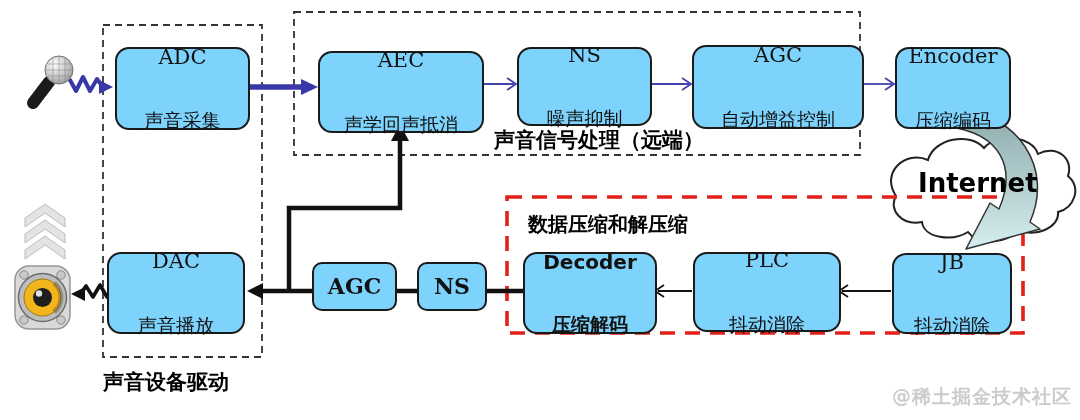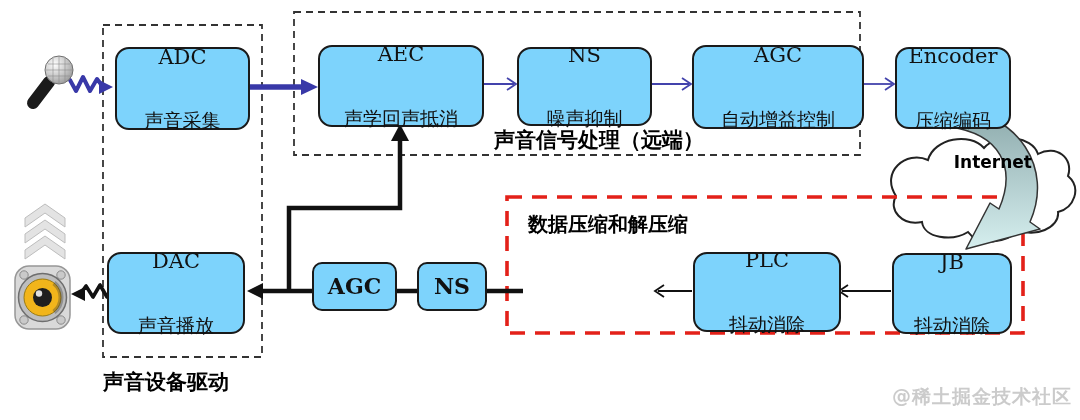--- a/index.html
+++ b/index.html
@@ -13,21 +13,21 @@
   .node .l2{font-size:19px;margin-top:39px;}
   .node.small{border-radius:10px;border-width:2.5px;}
   .node.small .l1{font-size:22px;font-weight:bold;}
   .node.sansbold{font-family:"DejaVu Sans",sans-serif;font-weight:bold;border-width:2.5px;}
   .node.sansbold .l1{font-size:20px;}
   .node.sansbold .l2{font-size:19px;}
   .glabel{position:absolute;z-index:3;font-weight:bold;color:#000;white-space:nowrap;}
   #label-far-end{left:494px;top:126px;font-size:21px;}
   #label-codec{left:528px;top:211px;font-size:20px;}
   #label-device{left:103px;top:368px;width:159px;text-align:left;font-size:21px;}
-  #label-internet{left:918px;top:152px;width:114px;text-align:right;font-size:17px;
+  #label-internet{left:918px;top:168px;width:114px;text-align:right;font-size:26px;
                   font-family:"DejaVu Sans",sans-serif;}
   #watermark{position:absolute;right:8px;bottom:10px;z-index:4;color:#cbcbcb;
              font-size:19px;letter-spacing:1px;font-family:"DejaVu Sans",sans-serif;font-weight:bold;}
 </style>
 </head>
 <body>
 
 <div id="stage">
 
   <svg id="wires" width="1080" height="420" viewBox="0 0 1080 420">
@@ -104,21 +104,21 @@
       <path d="M54,283 A18.5,18.5 0 0,1 54,312" stroke="#3c3c3c" stroke-width="5" fill="none" opacity="0.35"></path>
       <circle cx="42.5" cy="297.5" r="9.5" fill="#1f1f1f"></circle>
       <circle cx="39" cy="293.5" r="3.2" fill="#f5f5f5" opacity="0.9"></circle>
     </g>
   </svg>
 
   <div class="node" style="left:115px;top:47px;width:131px;height:79px">
     <div class="l1">ADC</div>
     <div class="l2">声音采集</div>
   </div>
-  <div class="node" style="left:318px;top:45px;width:162px;height:78px">
+  <div class="node" style="left:318px;top:51px;width:162px;height:78px">
     <div class="l1">AEC</div>
     <div class="l2">声学回声抵消</div>
   </div>
   <div class="node" style="left:517px;top:47px;width:131px;height:75px">
     <div class="l1">NS</div>
     <div class="l2">噪声抑制</div>
   </div>
   <div class="node" style="left:692px;top:45px;width:168px;height:80px">
     <div class="l1">AGC</div>
     <div class="l2">自动增益控制</div>
@@ -128,20 +128,24 @@
     <div class="l2">压缩编码</div>
   </div>
   <div class="node" style="left:892px;top:253px;width:116px;height:77px">
     <div class="l1">JB</div>
     <div class="l2">抖动消除</div>
   </div>
   <div class="node" style="left:693px;top:252px;width:144px;height:76px">
     <div class="l1">PLC</div>
     <div class="l2">抖动消除</div>
   </div>
+  <div class="node sansbold" style="left:523px;top:252px;width:130px;height:78px">
+    <div class="l1">Decoder</div>
+    <div class="l2">压缩解码</div>
+  </div>
   <div class="node" style="left:107px;top:252px;width:134px;height:78px">
     <div class="l1">DAC</div>
     <div class="l2">声音播放</div>
   </div>
   <div class="node small" style="left:312px;top:262px;width:81px;height:45px">
     <div class="l1">AGC</div>
   </div>
   <div class="node small" style="left:417px;top:262px;width:66px;height:45px">
     <div class="l1">NS</div>
   </div>

